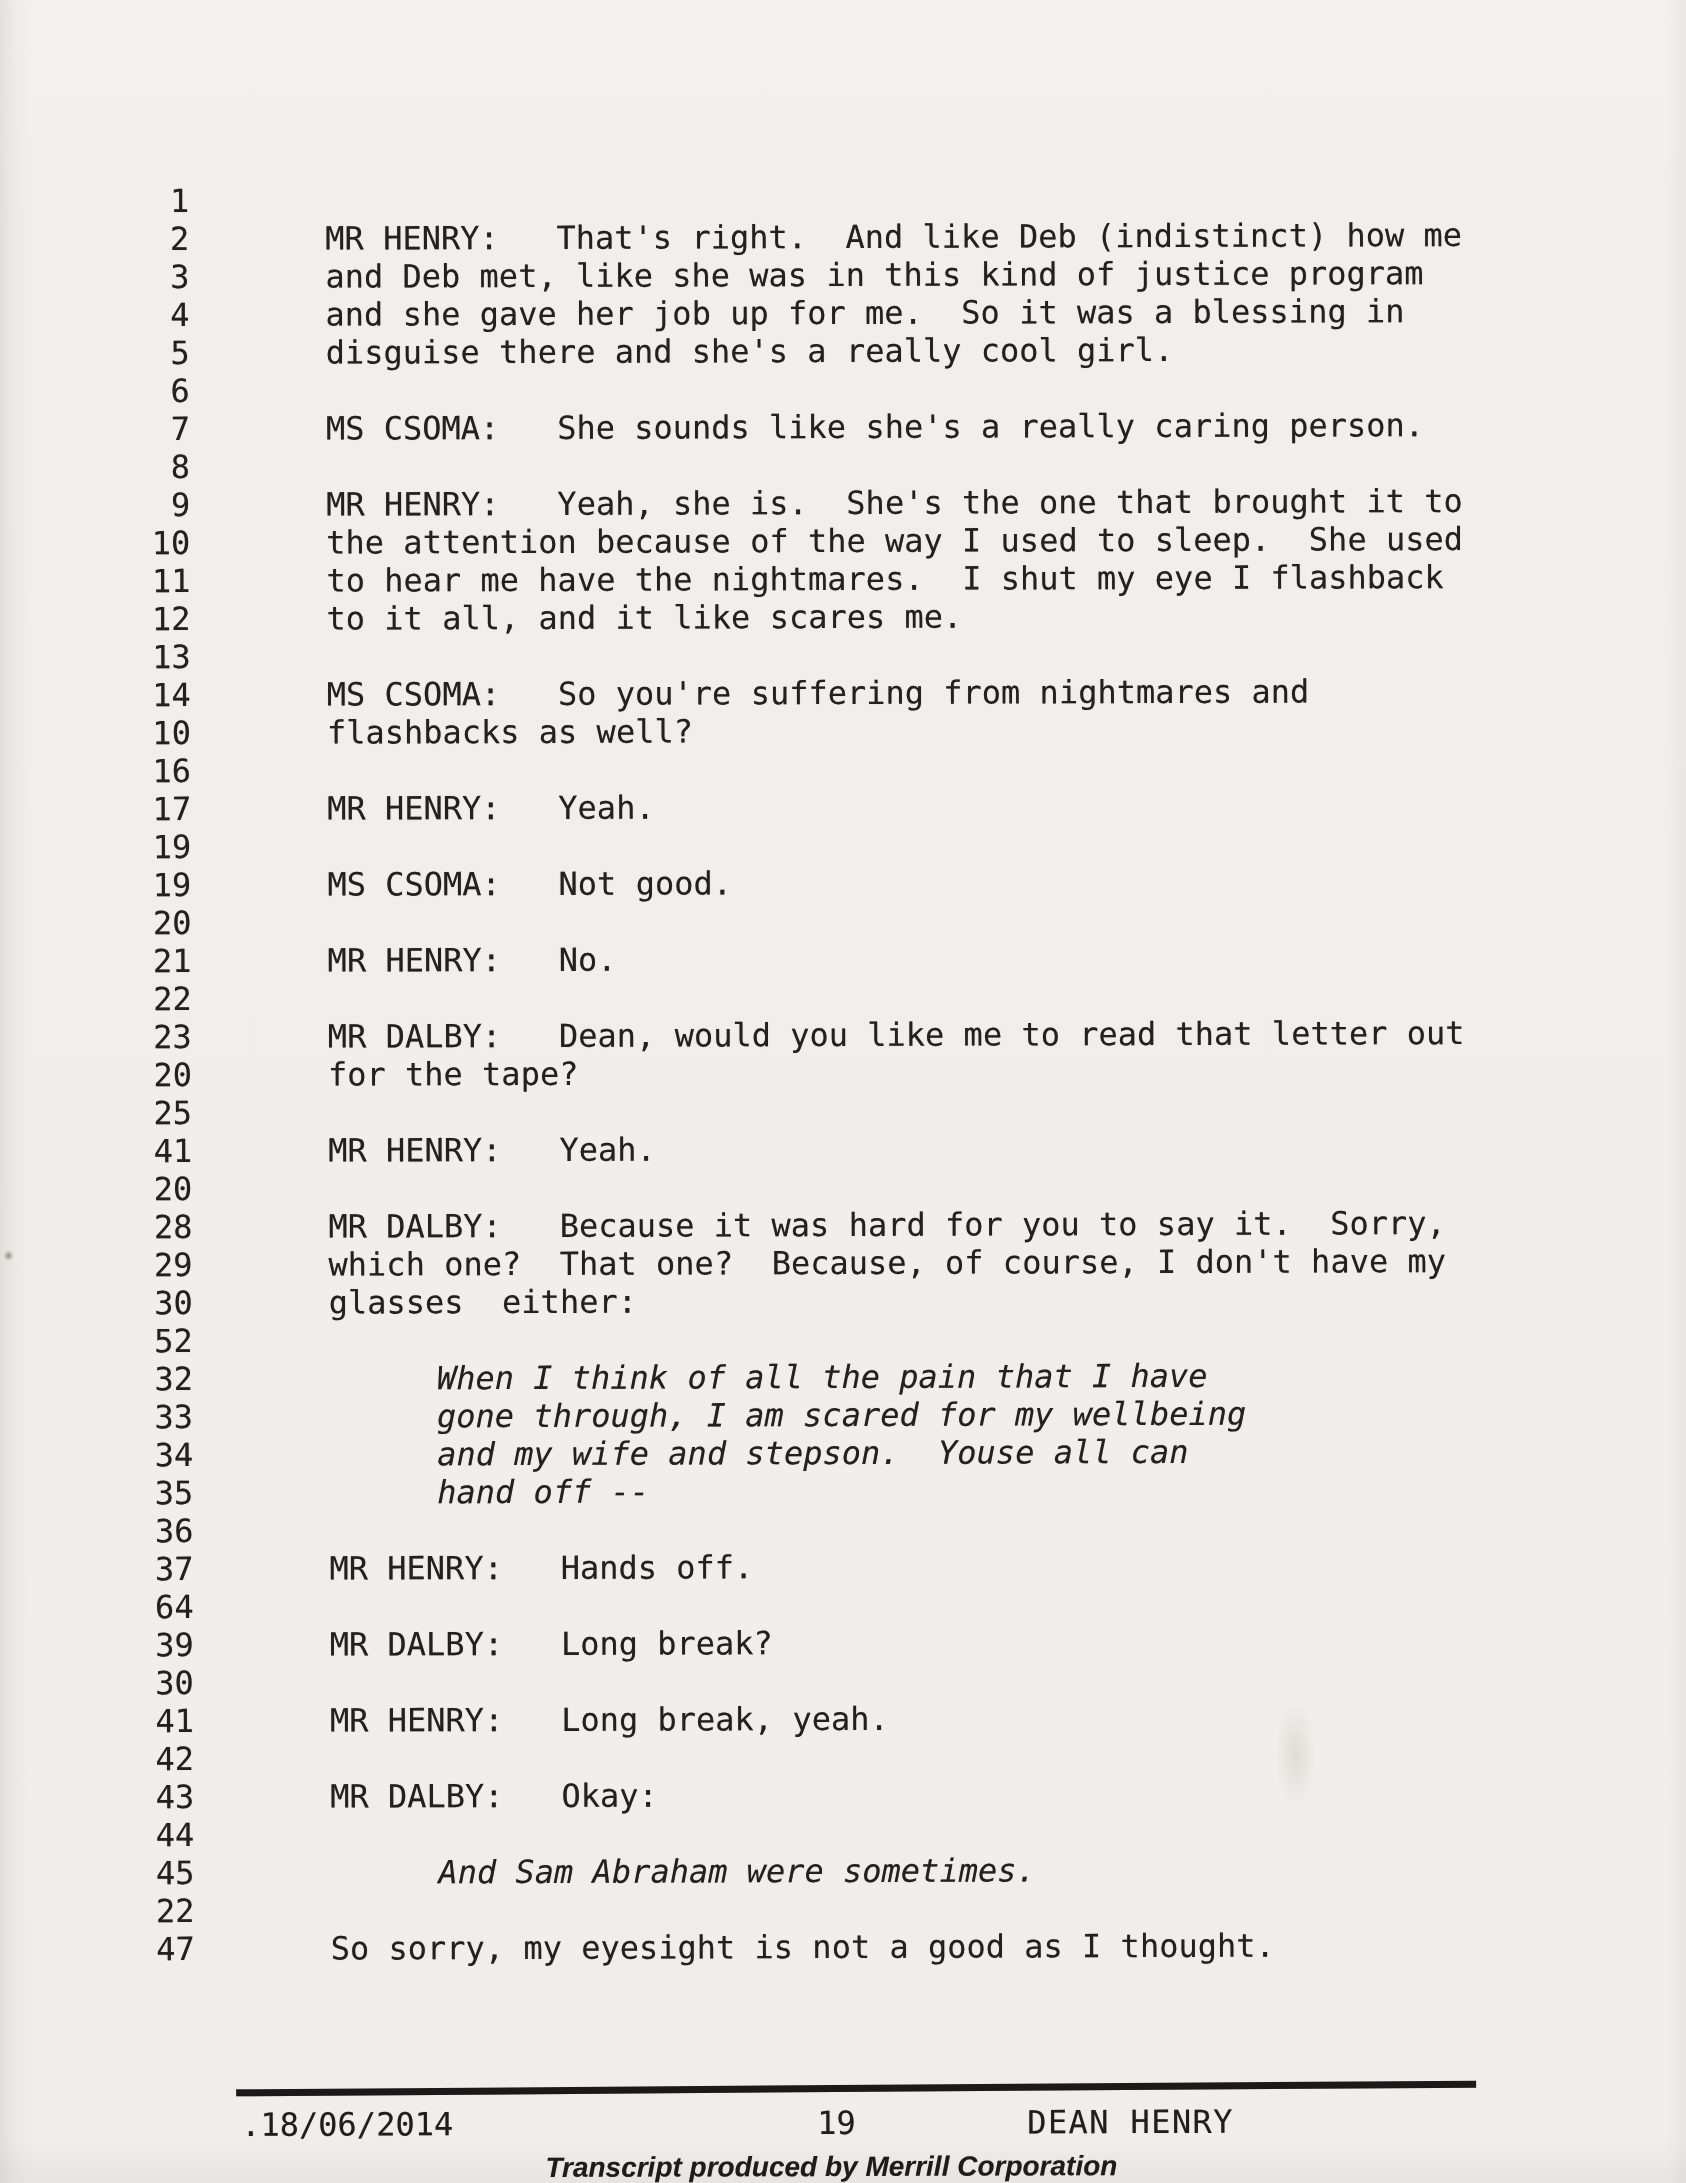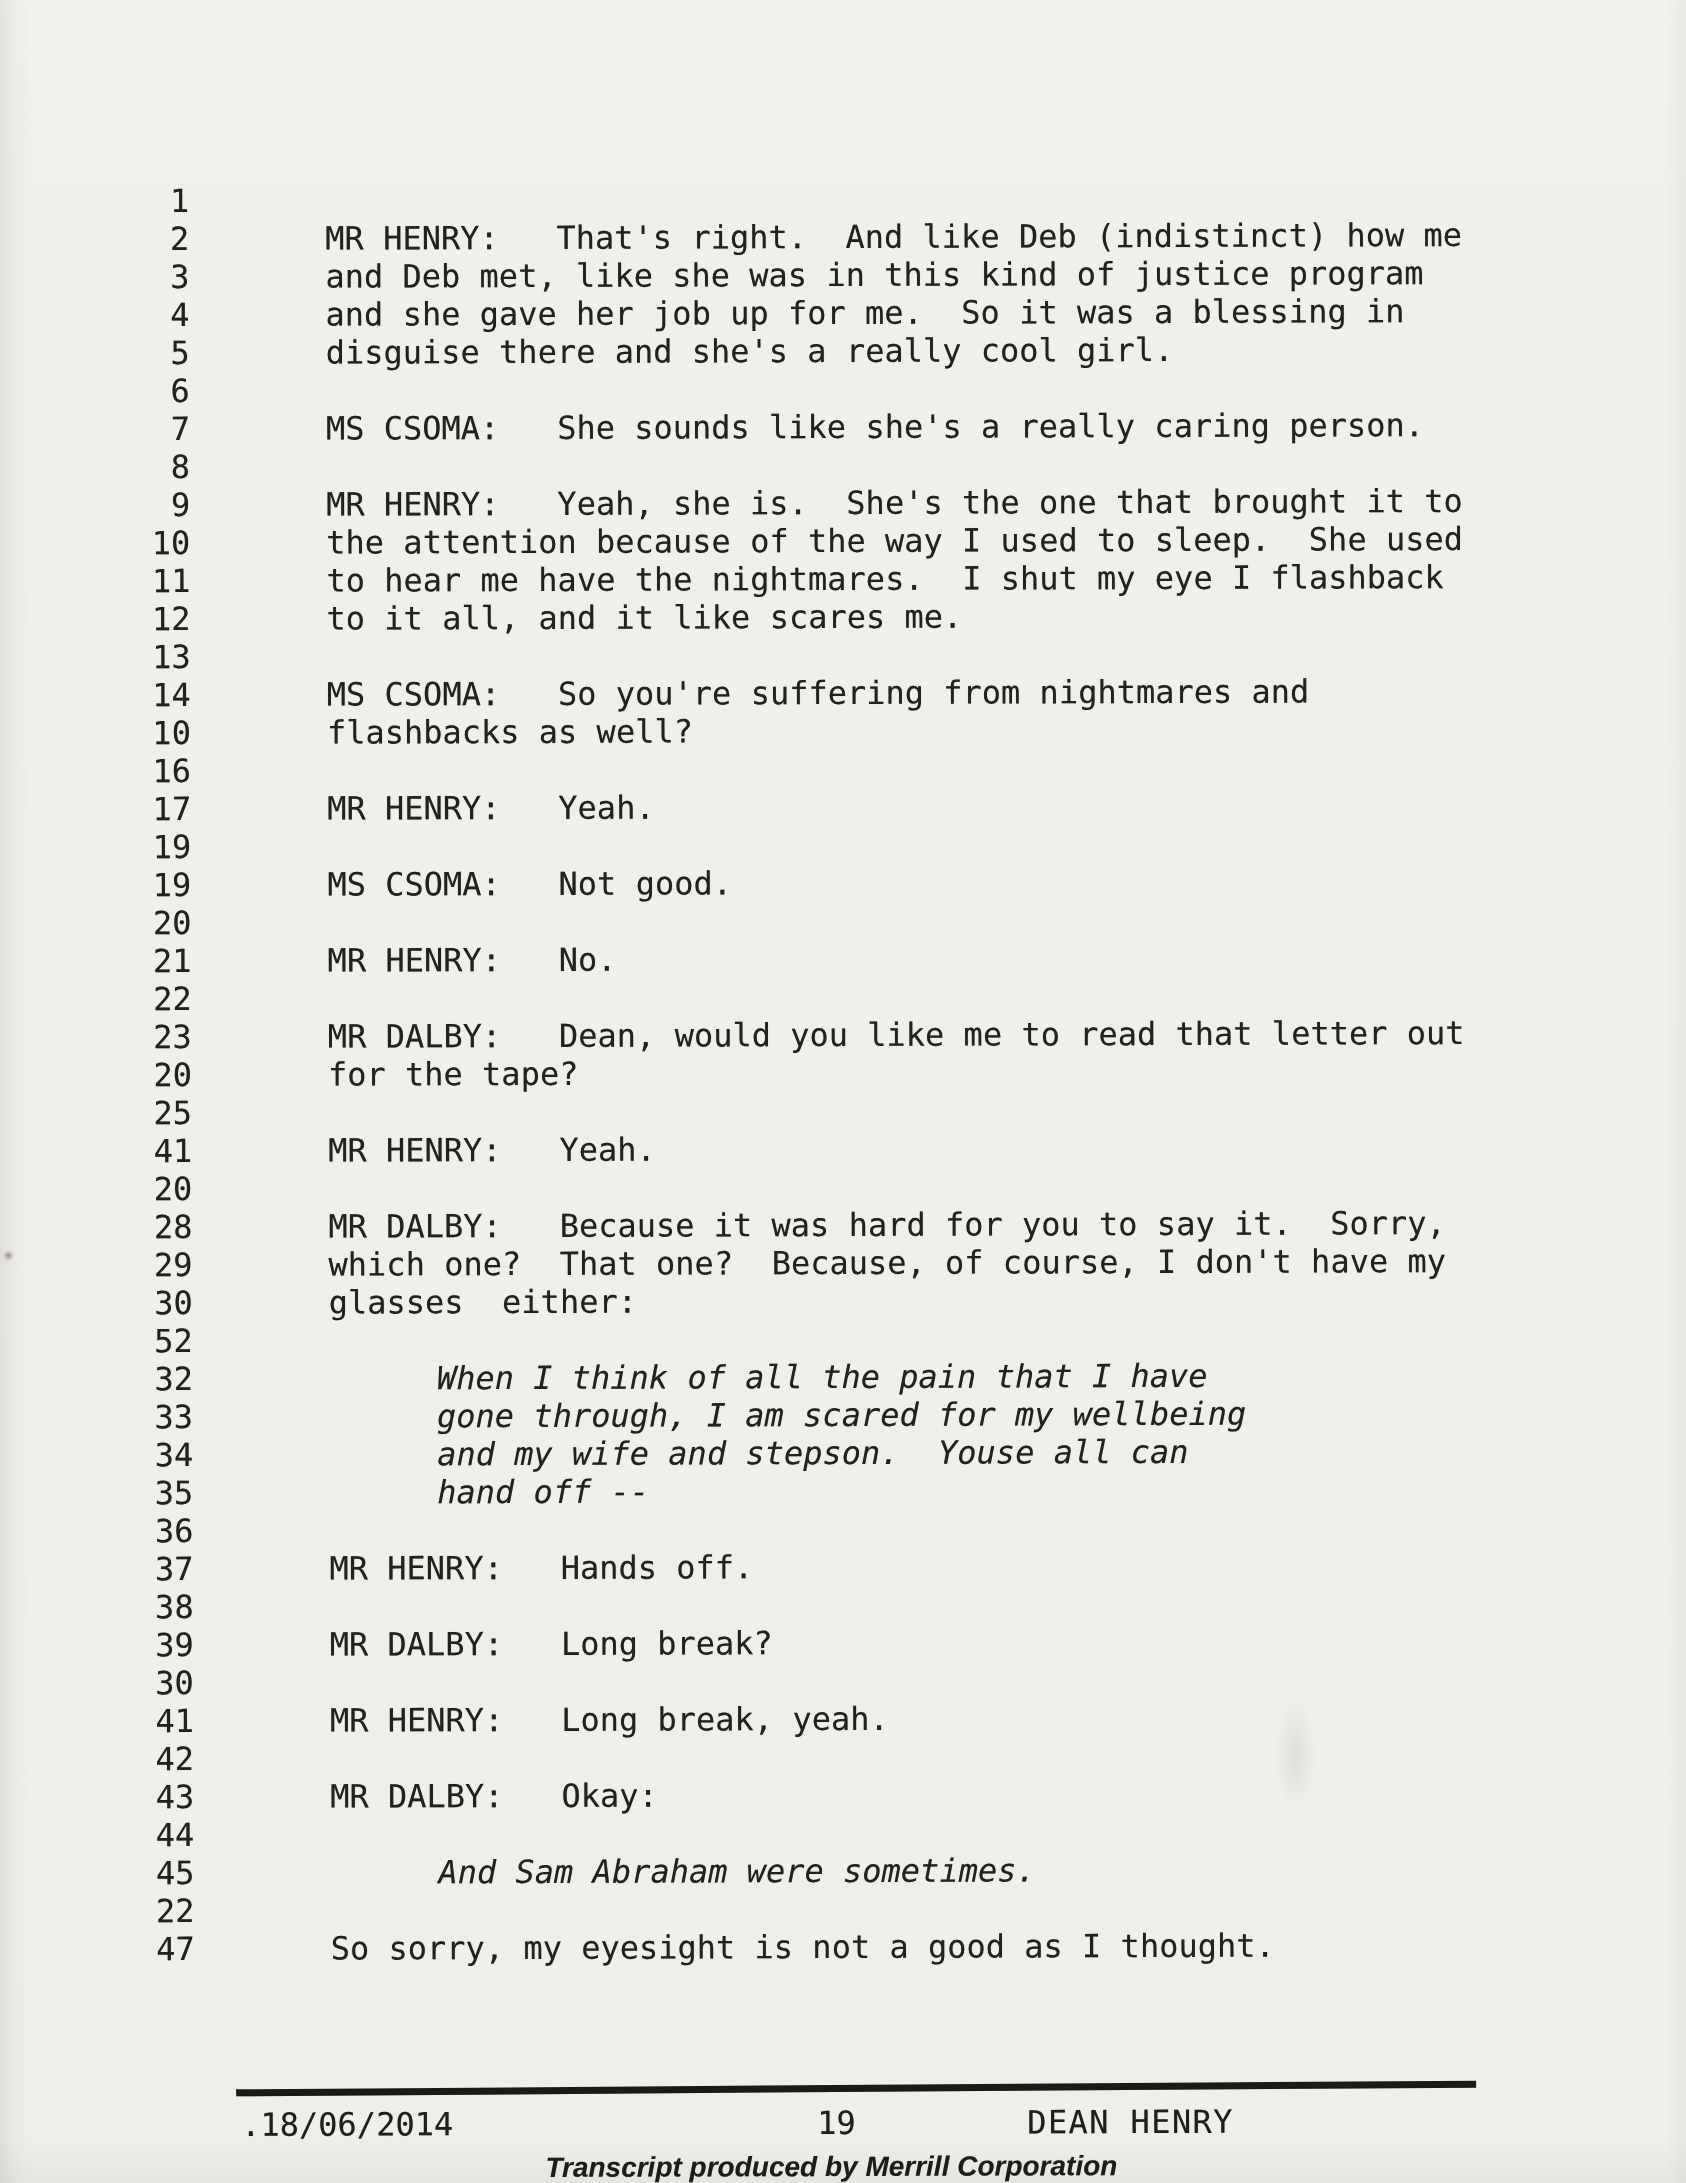--- a/index.html
+++ b/index.html
@@ -234,21 +234,21 @@
         </div>
       <div class="row">
           <span class="num">36</span>
           <span class="txt"></span>
         </div>
       <div class="row">
           <span class="num">37</span>
           <span class="txt">MR HENRY:   Hands off.</span>
         </div>
       <div class="row">
-          <span class="num">38</span>
+          <span class="num">64</span>
           <span class="txt"></span>
         </div>
       <div class="row">
           <span class="num">39</span>
           <span class="txt">MR DALBY:   Long break?</span>
         </div>
       <div class="row">
           <span class="num">30</span>
           <span class="txt"></span>
         </div>

